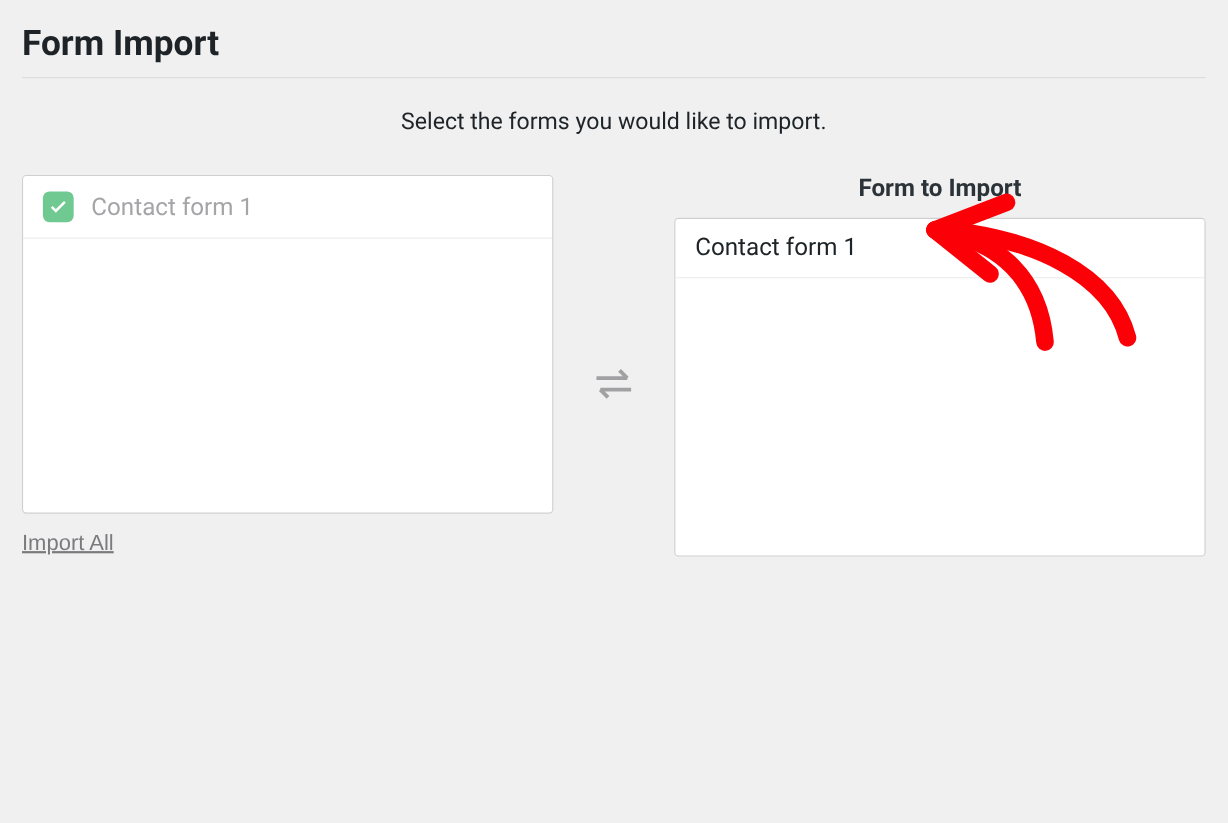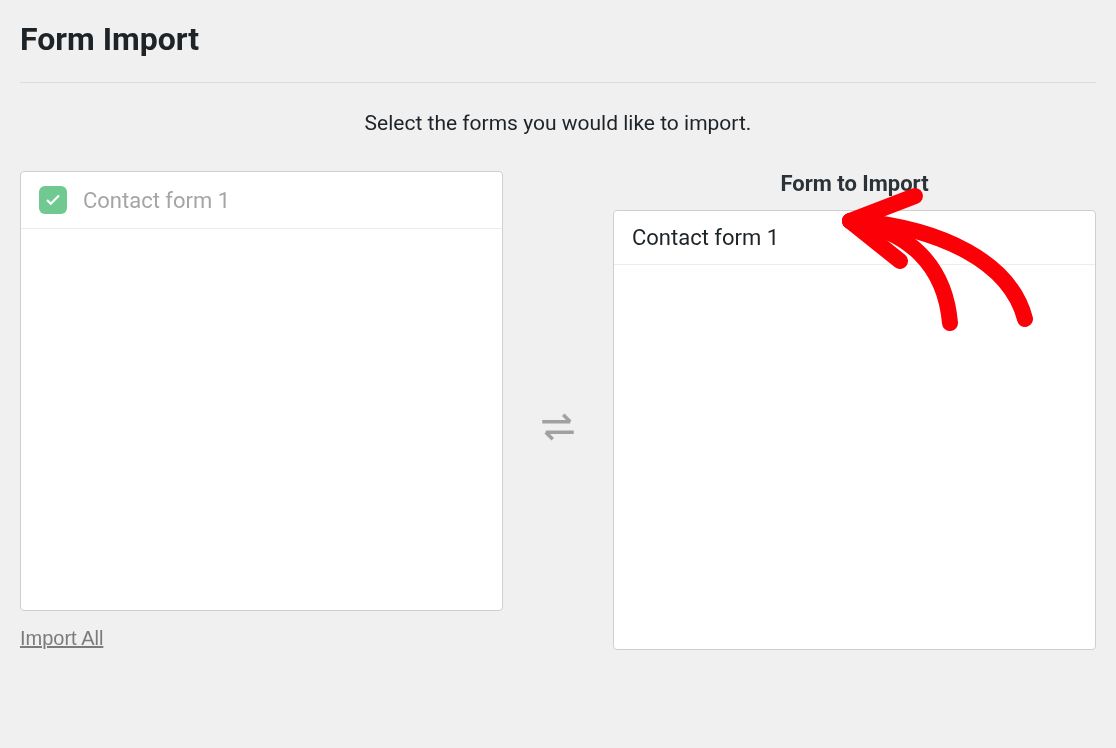--- a/index.html
+++ b/index.html
@@ -12,21 +12,21 @@
       background: #f0f0f1;
       color: #1d2327;
       width: 1116px;
       height: 748px;
       padding: 20px;
     }
     .page-title {
       font-size: 32px;
       font-weight: 700;
       color: #1d2327;
-      margin-bottom: 24px;
+      margin-bottom: 12px;
     }
     .divider {
       border: none;
       border-top: 1px solid #dcdcde;
       margin-bottom: 28px;
     }
     .instruction {
       font-size: 21px;
       color: #1d2327;
       margin-bottom: 36px;
@@ -49,21 +49,21 @@
       font-weight: 700;
       color: #2c3338;
       margin-bottom: 14px;
       text-align: center;
     }
     .list-box {
       width: 100%;
       background: #ffffff;
       border: 1px solid #cfcfd1;
       border-radius: 4px;
-      height: 440px;
+      height: 308px;
       overflow: hidden;
     }
     .list-item {
       display: flex;
       align-items: center;
       padding: 14px 18px;
       border-bottom: 1px solid #ececec;
       font-size: 22px;
     }
     .checkbox {

